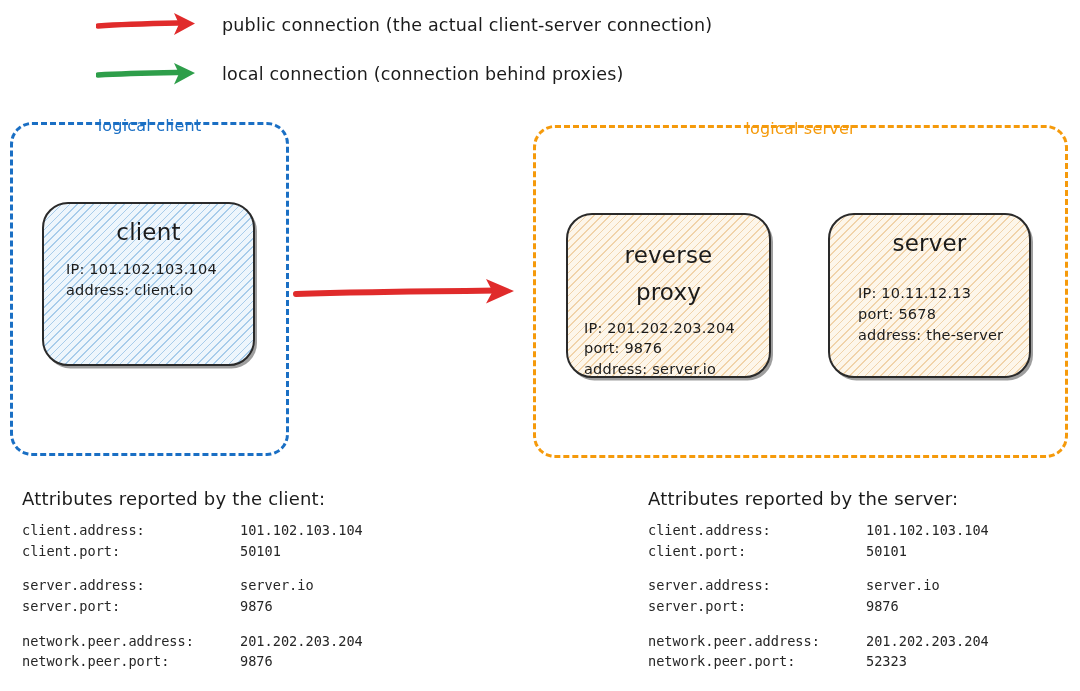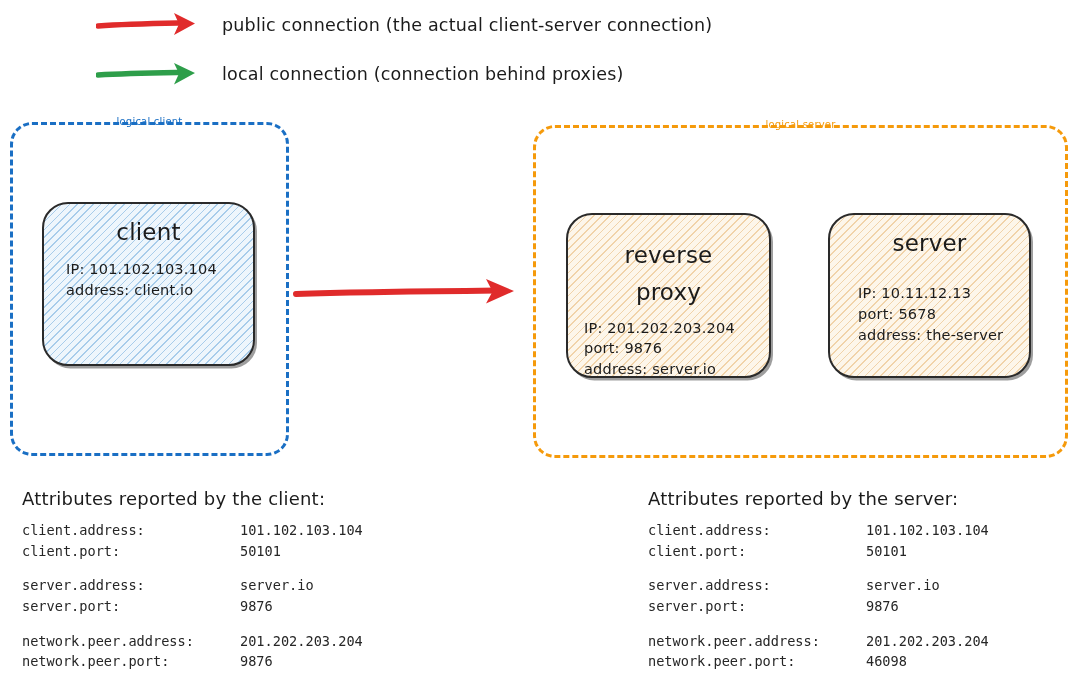--- a/index.html
+++ b/index.html
@@ -46,21 +46,21 @@
     left: 10px; top: 122px; width: 279px; height: 334px;
     border-color: #1a6fc4;
   }
   #logical-server-box {
     left: 533px; top: 125px; width: 535px; height: 333px;
     border-color: #f59a0b;
   }
   .logical-title {
     position: absolute;
     top: -9px;
-    font-size: 10px;
+    font-size: 16px;
     white-space: nowrap;
     transform: translateX(-50%);
   }
   #logical-client-title { left: 50%; color: #1a6fc4; }
   #logical-server-title { left: 50%; color: #f59a0b; }
 
   
   .node {
     position: absolute;
     box-sizing: border-box;
@@ -284,17 +284,17 @@
       <tr class="spacer">
           <td></td>
           <td></td>
         </tr>
       <tr>
         <td class="key">network.peer.address:</td>
         <td class="val">201.202.203.204</td>
       </tr>
       <tr>
         <td class="key">network.peer.port:</td>
-        <td class="val">46098</td>
+        <td class="val">52323</td>
       </tr>
     </tbody>
   </table>
 </div>
 
 </body></html>

